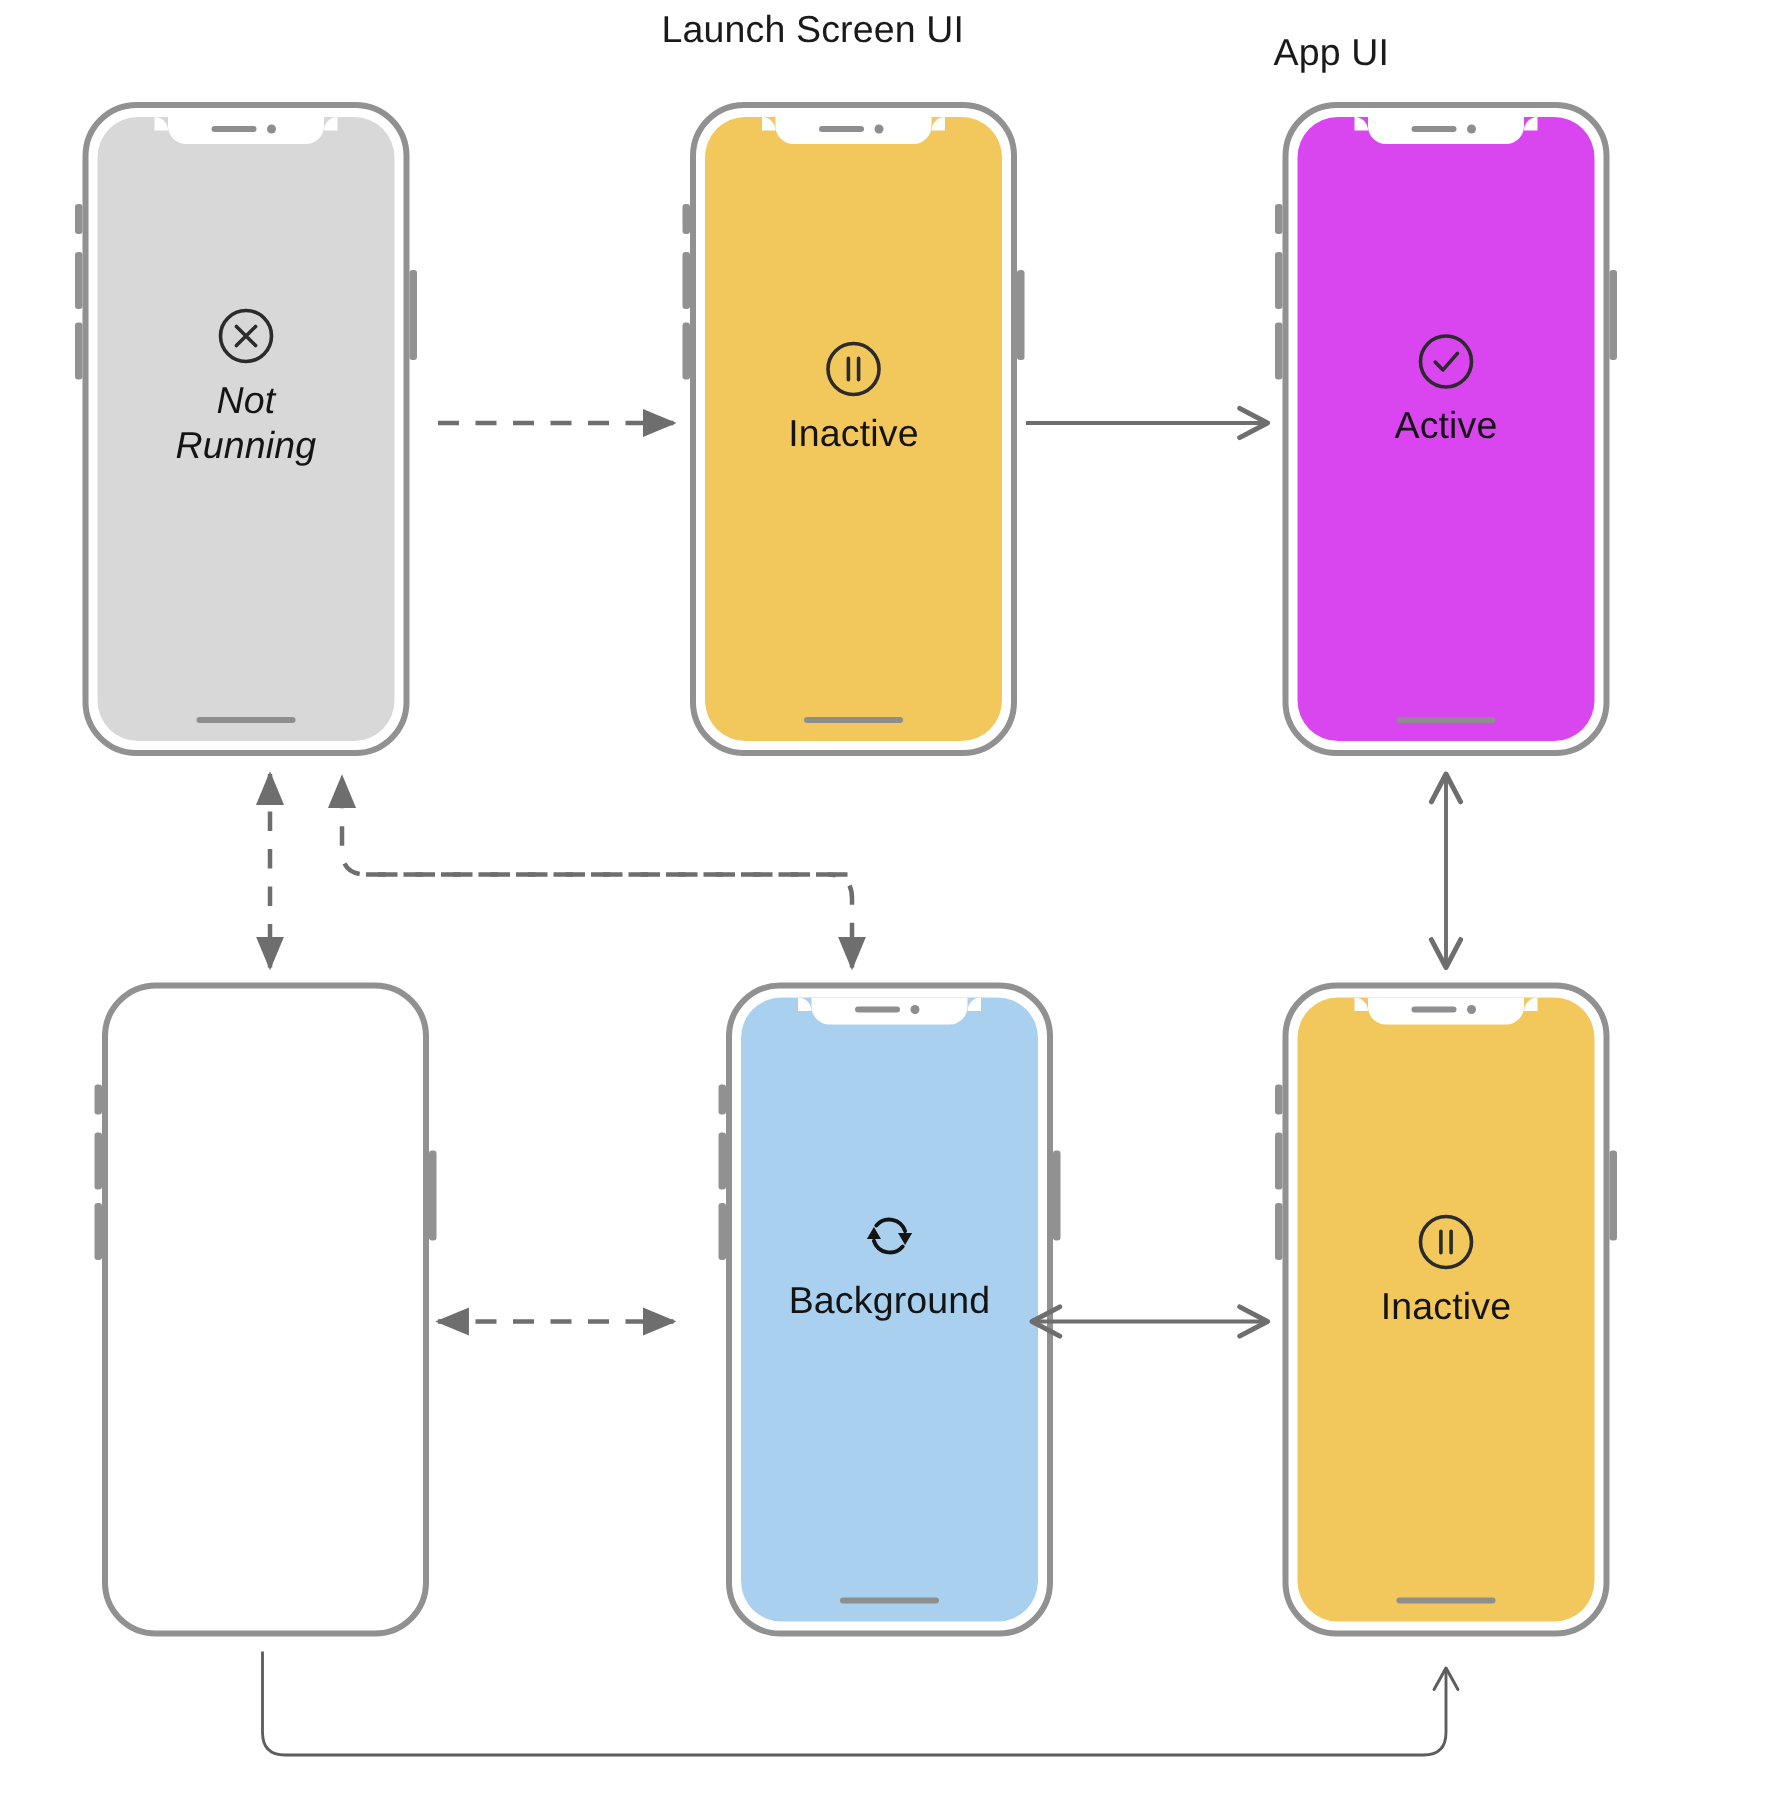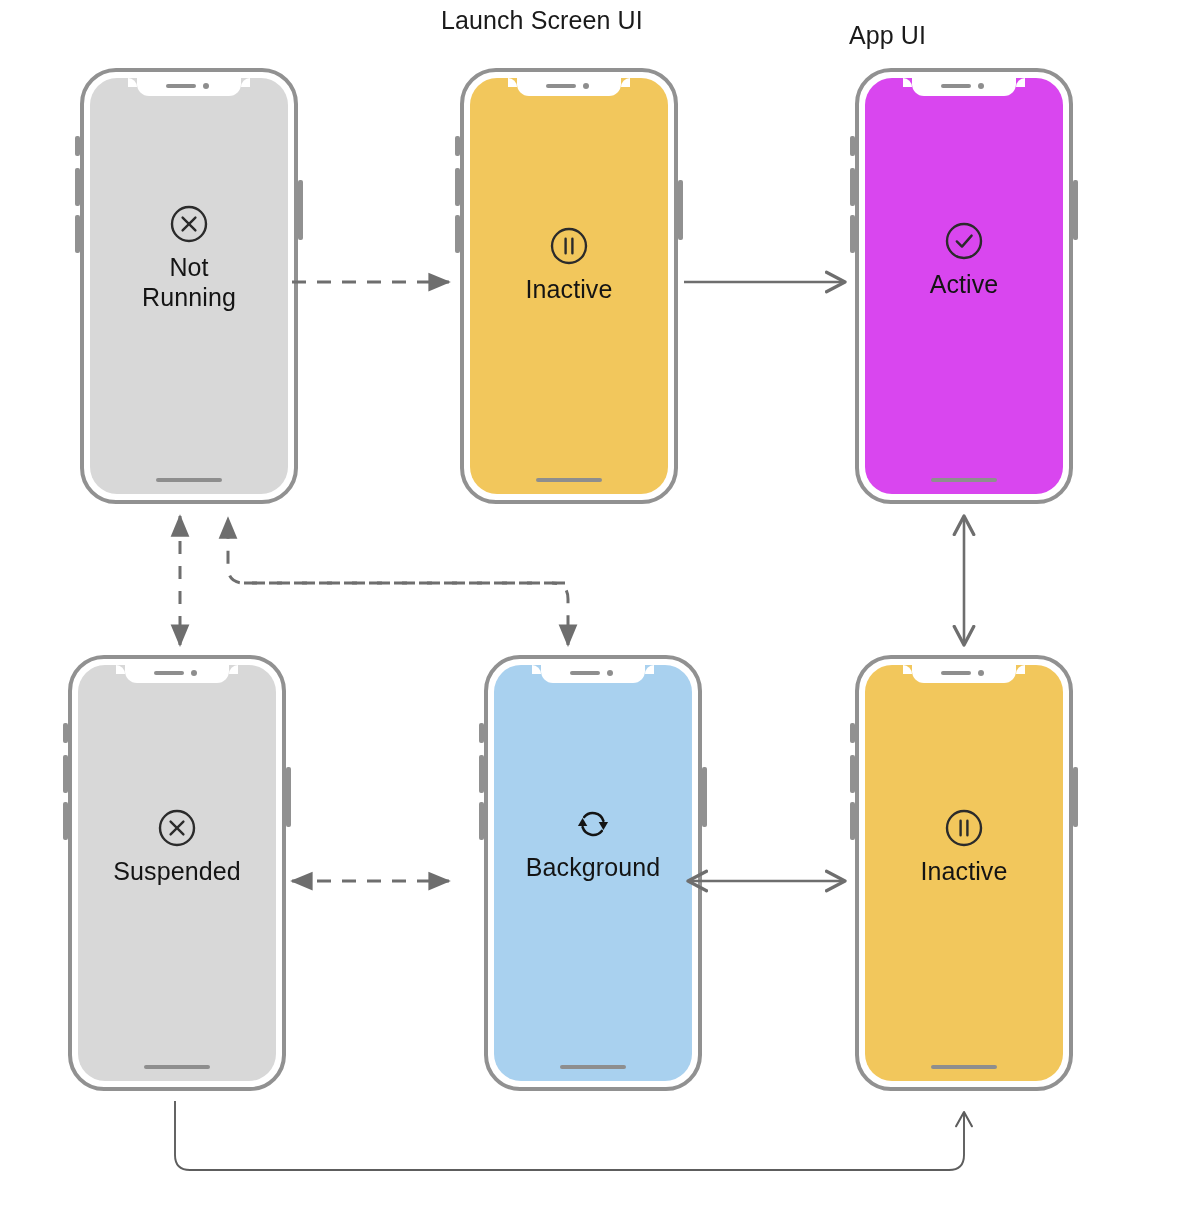--- a/index.html
+++ b/index.html
@@ -163,21 +163,21 @@
   }
 </style>
 </head>
 <body>
 
 <div id="stage">
 
   <div class="col-head" style="left:441px; top:6px; width:250px;">Launch Screen UI</div>
   <div class="col-head" style="left:849px; top:21px; width:230px;">App UI</div>
 
-  <div class="phone" style="left:80px; top:68px;">
+  <div class="phone" style="left:55px; top:68px;font-style:italic;">
     <div class="bezel"></div>
     <div class="btn-side btn-mute"></div>
     <div class="btn-side btn-volup"></div>
     <div class="btn-side btn-voldn"></div>
     <div class="btn-side btn-power"></div>
     <div class="screen" style="background:#D8D8D8">
       <div class="notch"></div>
       <div class="speaker"></div>
       <div class="camera"></div>
       <div class="screen-body">
@@ -239,35 +239,20 @@
       <div class="home-bar"></div>
     </div>
   </div>
 
   <div class="phone" style="left:68px; top:655px;">
     <div class="bezel"></div>
     <div class="btn-side btn-mute"></div>
     <div class="btn-side btn-volup"></div>
     <div class="btn-side btn-voldn"></div>
     <div class="btn-side btn-power"></div>
-    <div class="screen" style="background:#D8D8D8">
-      <div class="notch"></div>
-      <div class="speaker"></div>
-      <div class="camera"></div>
-      <div class="screen-body" style="padding-top:143px">
-        <div class="state-icon">
-          <svg viewBox="0 0 40 40" width="40" height="40">
-            <circle cx="20" cy="20" r="17" fill="none" stroke="#2b2b2b" stroke-width="2.4"></circle>
-            <path d="M13.6 13.6 L26.4 26.4 M26.4 13.6 L13.6 26.4" stroke="#2b2b2b" stroke-width="2.4" stroke-linecap="round"></path>
-          </svg>
-        </div>
-        <div class="state-label">Suspended</div>
-      </div>
-      <div class="home-bar"></div>
-    </div>
   </div>
 
   <div class="phone" style="left:484px; top:655px;">
     <div class="bezel"></div>
     <div class="btn-side btn-mute"></div>
     <div class="btn-side btn-volup"></div>
     <div class="btn-side btn-voldn"></div>
     <div class="btn-side btn-power"></div>
     <div class="screen" style="background:#A9D1EF">
       <div class="notch"></div>

